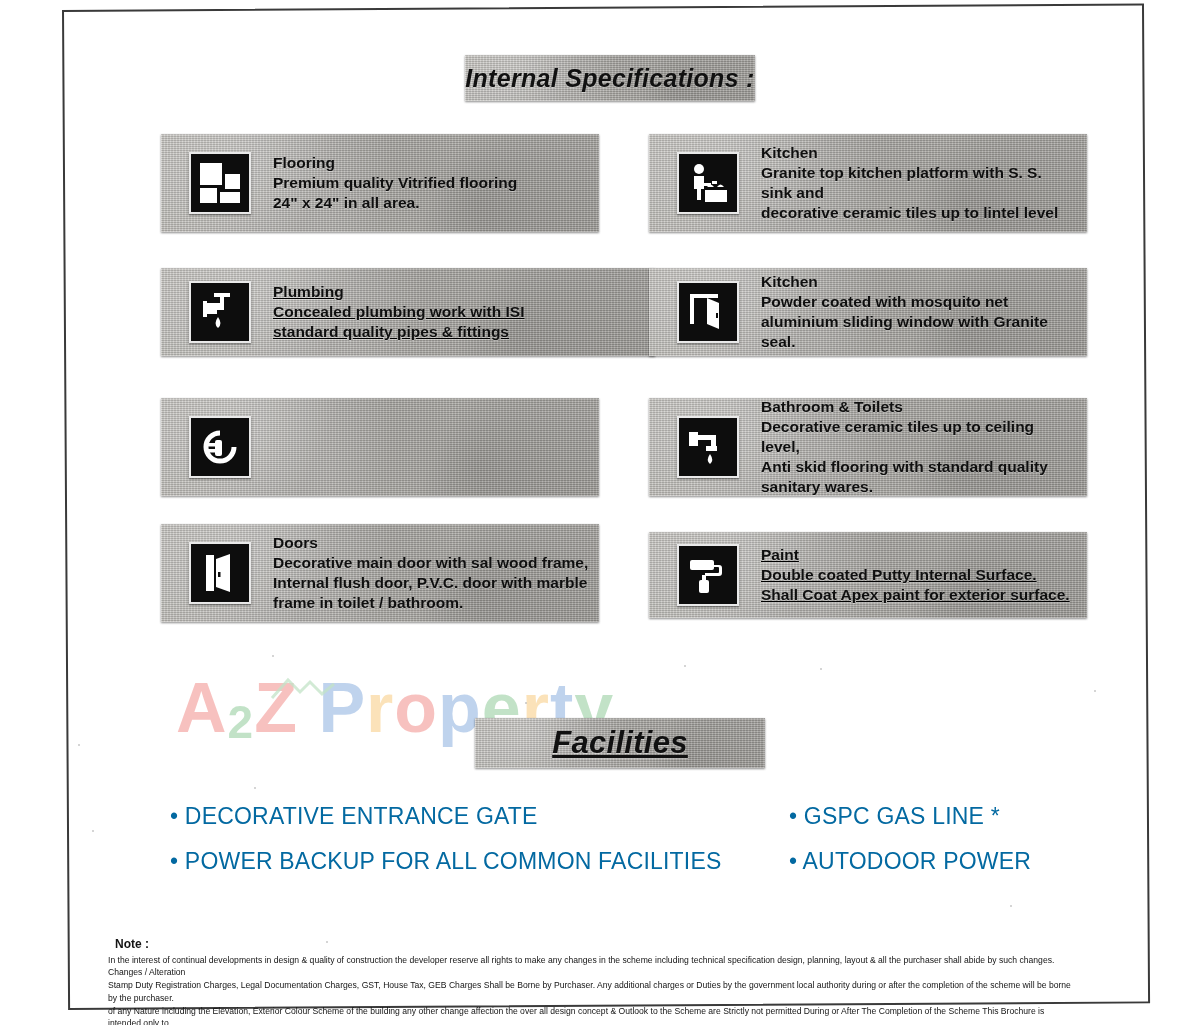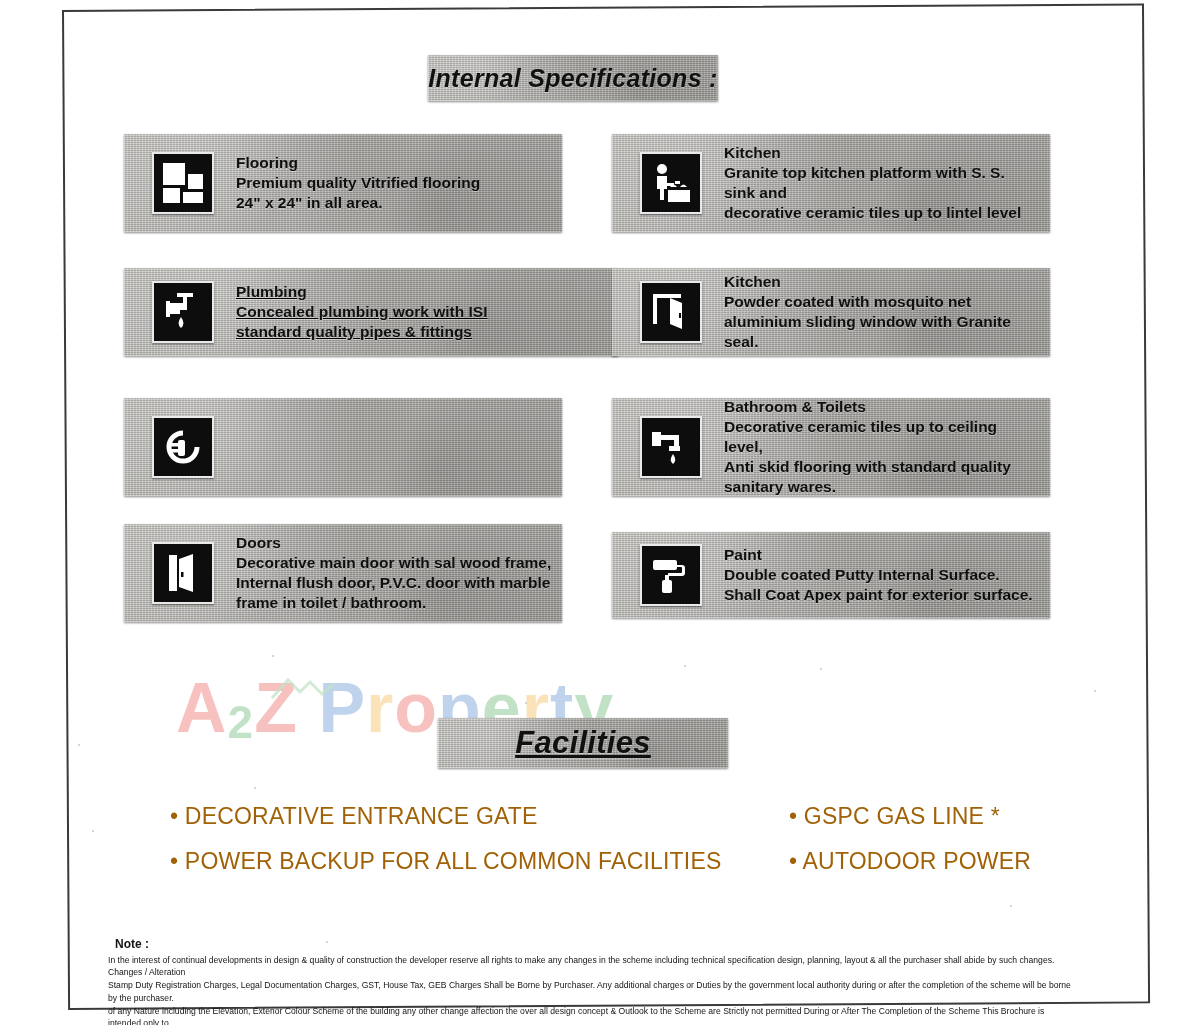--- a/index.html
+++ b/index.html
@@ -32,20 +32,21 @@
   
   .tex {
     background-color: #b4b2ae;
     background-image:
       repeating-linear-gradient(0deg, rgba(255,255,255,.16) 0 1px, rgba(0,0,0,.10) 1px 2px),
       repeating-linear-gradient(90deg, rgba(255,255,255,.10) 0 1px, rgba(0,0,0,.08) 1px 3px),
       radial-gradient(circle at 18% 30%, rgba(255,255,255,.34), rgba(255,255,255,0) 42%),
       radial-gradient(circle at 72% 70%, rgba(0,0,0,.16), rgba(0,0,0,0) 46%),
       linear-gradient(115deg, #c3c1bc 0%, #a9a7a3 38%, #bdbbb6 62%, #a3a19d 100%);
     box-shadow: 0 1px 2px rgba(0,0,0,.45), inset 0 0 0 1px rgba(255,255,255,.18);
+    margin-left: 37px;
   }
 
   
   .banner {
     position: absolute;
     display: flex;
     align-items: center;
     justify-content: center;
   }
   .banner-text {
@@ -93,21 +94,21 @@
   }
   .spec-title { font-size: 15.5px; font-weight: bold; }
   .spec-line  { font-size: 15.5px; font-weight: bold; }
 
   
   .fac-item {
     position: absolute;
     font-size: 23px;
     font-weight: normal;
     letter-spacing: .2px;
-    color: #a16207;
+    color: #0369a1;
     white-space: nowrap;
   }
 
   
   #watermark {
     position: absolute;
     left: 176px;
     top: 672px;
     width: 560px;
     height: 86px;
@@ -283,21 +284,21 @@
     </svg>
   </span>
   <span class="spec-body">
     <span class="spec-title">Doors</span><br>
     <span class="spec-line">Decorative main door with sal wood frame,</span><br>
     <span class="spec-line">Internal flush door, P.V.C. door with marble</span><br>
     <span class="spec-line">frame in toilet / bathroom.</span>
   </span>
 </div>
 
-<div class="spec tex" style="left:612px; top:532px; width:438px; height:86px;">
+<div class="spec tex" style="left:612px; top:532px; width:438px; height:86px;text-decoration:underline;">
   <span class="spec-icon">
     <svg width="46" height="46" viewBox="0 0 46 46">
       <rect x="5" y="8" width="24" height="10" rx="2" fill="#fff"></rect>
       <path d="M29 13 h5 a3 3 0 0 1 3 3 v5 a3 3 0 0 1 -3 3 h-14 v-3 h13 a1 1 0 0 0 1 -1 v-4 a1 1 0 0 0 -1 -1 h-4 z" fill="#fff"></path>
       <rect x="17" y="23" width="4" height="6" fill="#fff"></rect>
       <rect x="14" y="28" width="10" height="13" rx="2" fill="#fff"></rect>
     </svg>
   </span>
   <span class="spec-body">
     <span class="spec-title">Paint</span><br>

